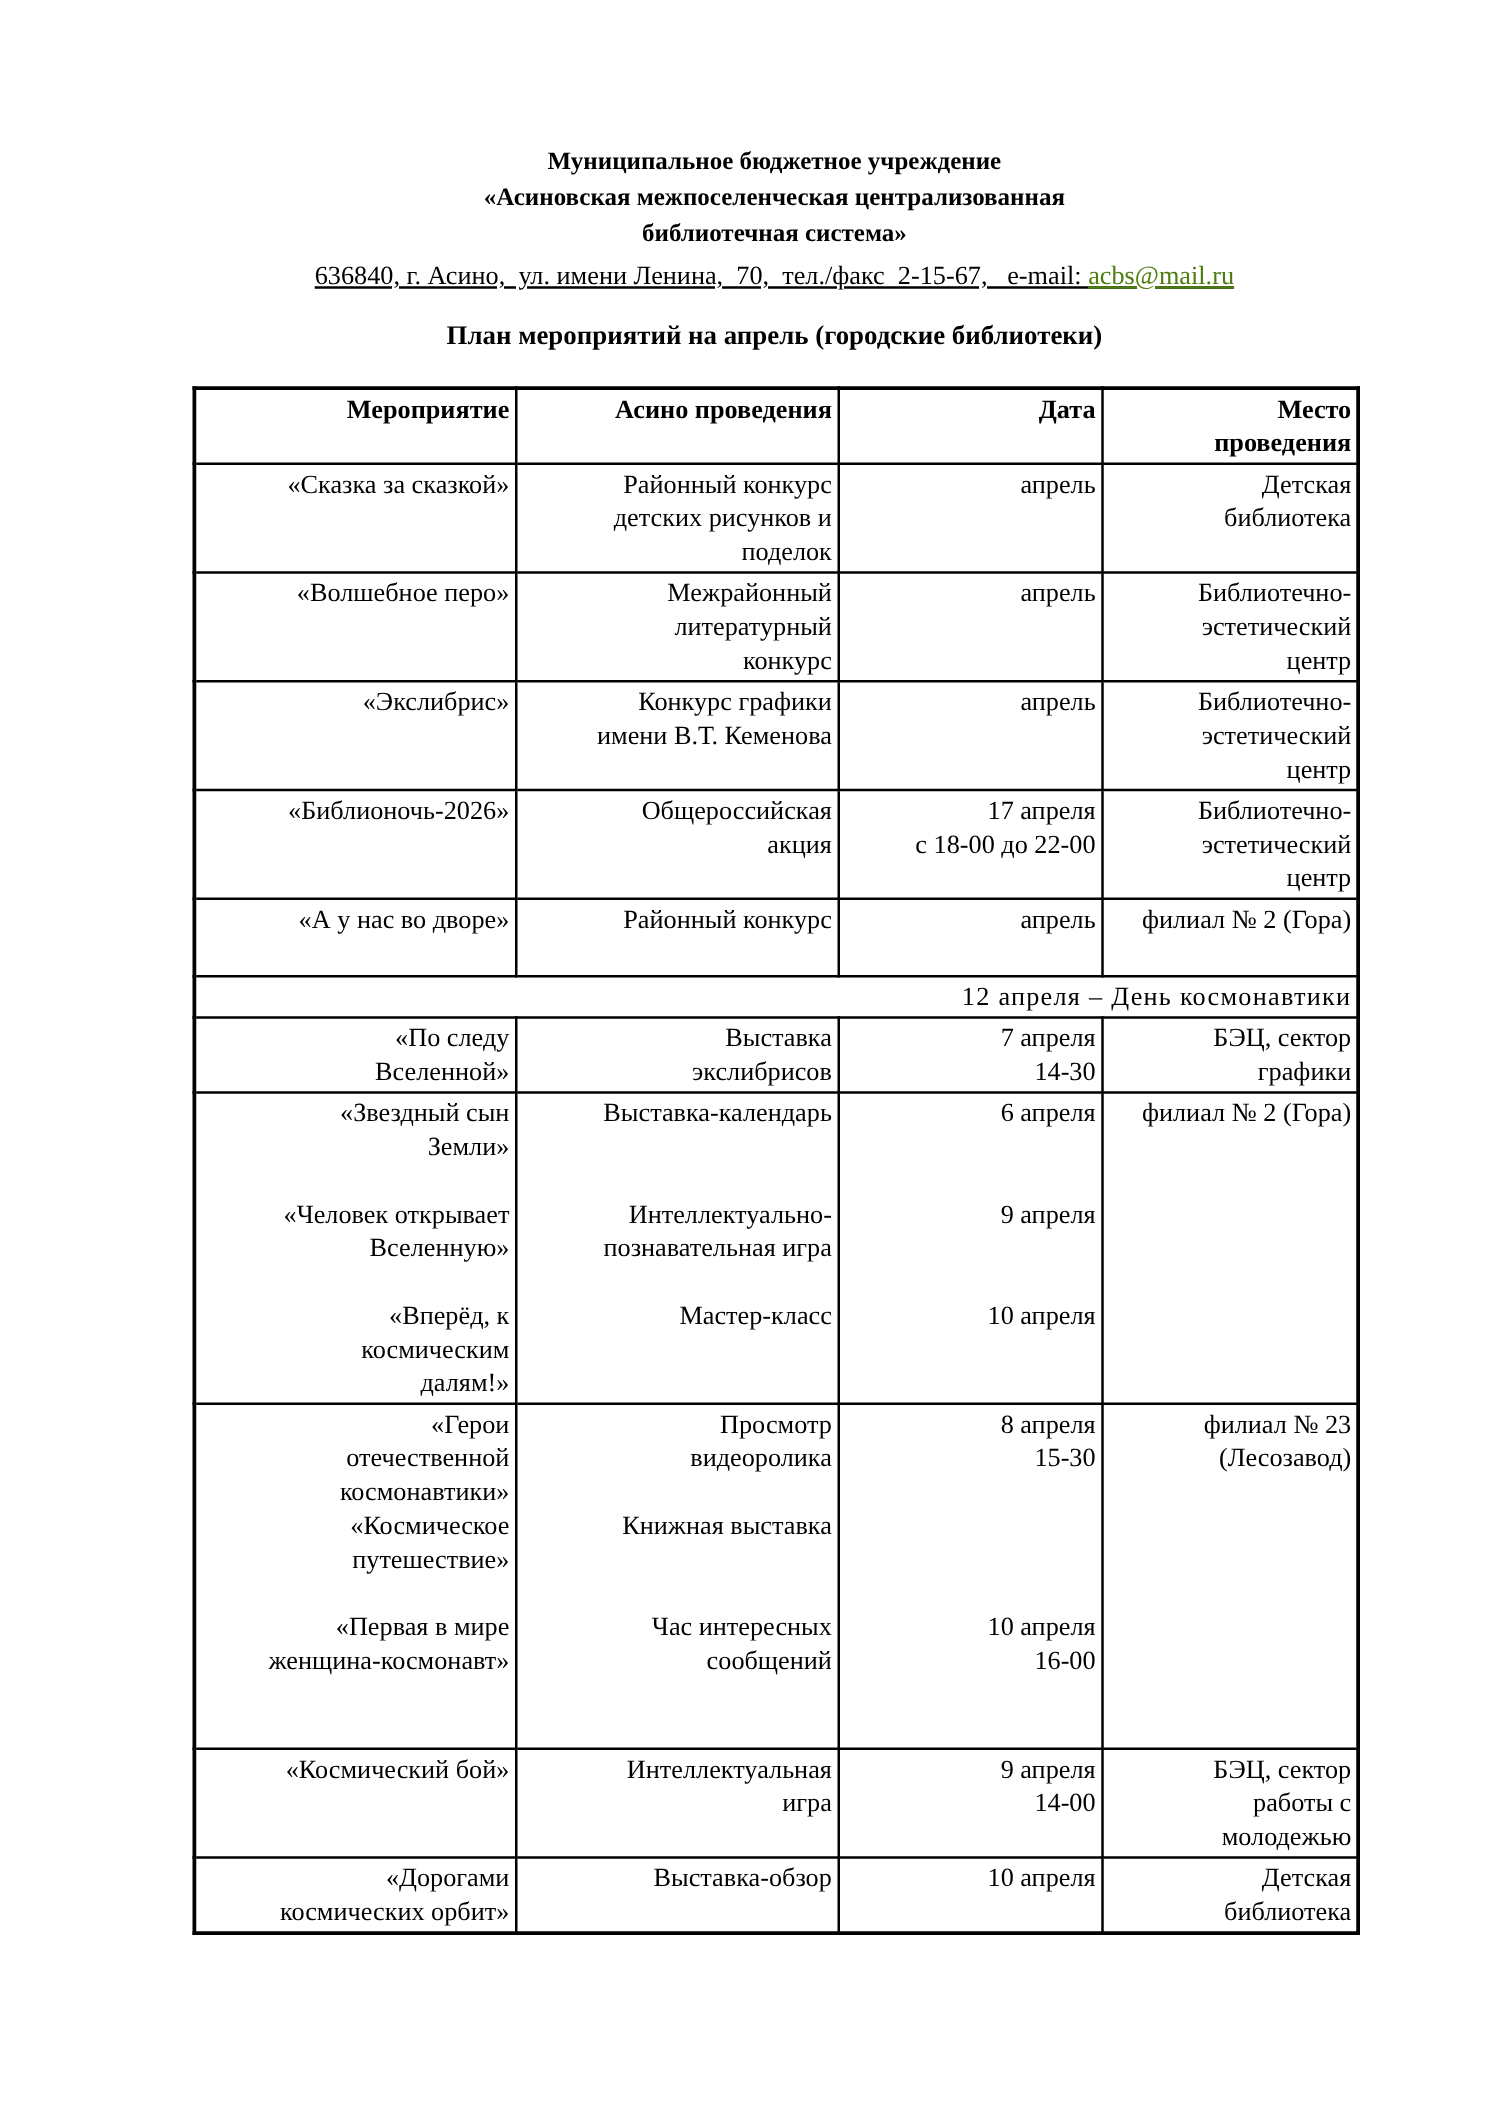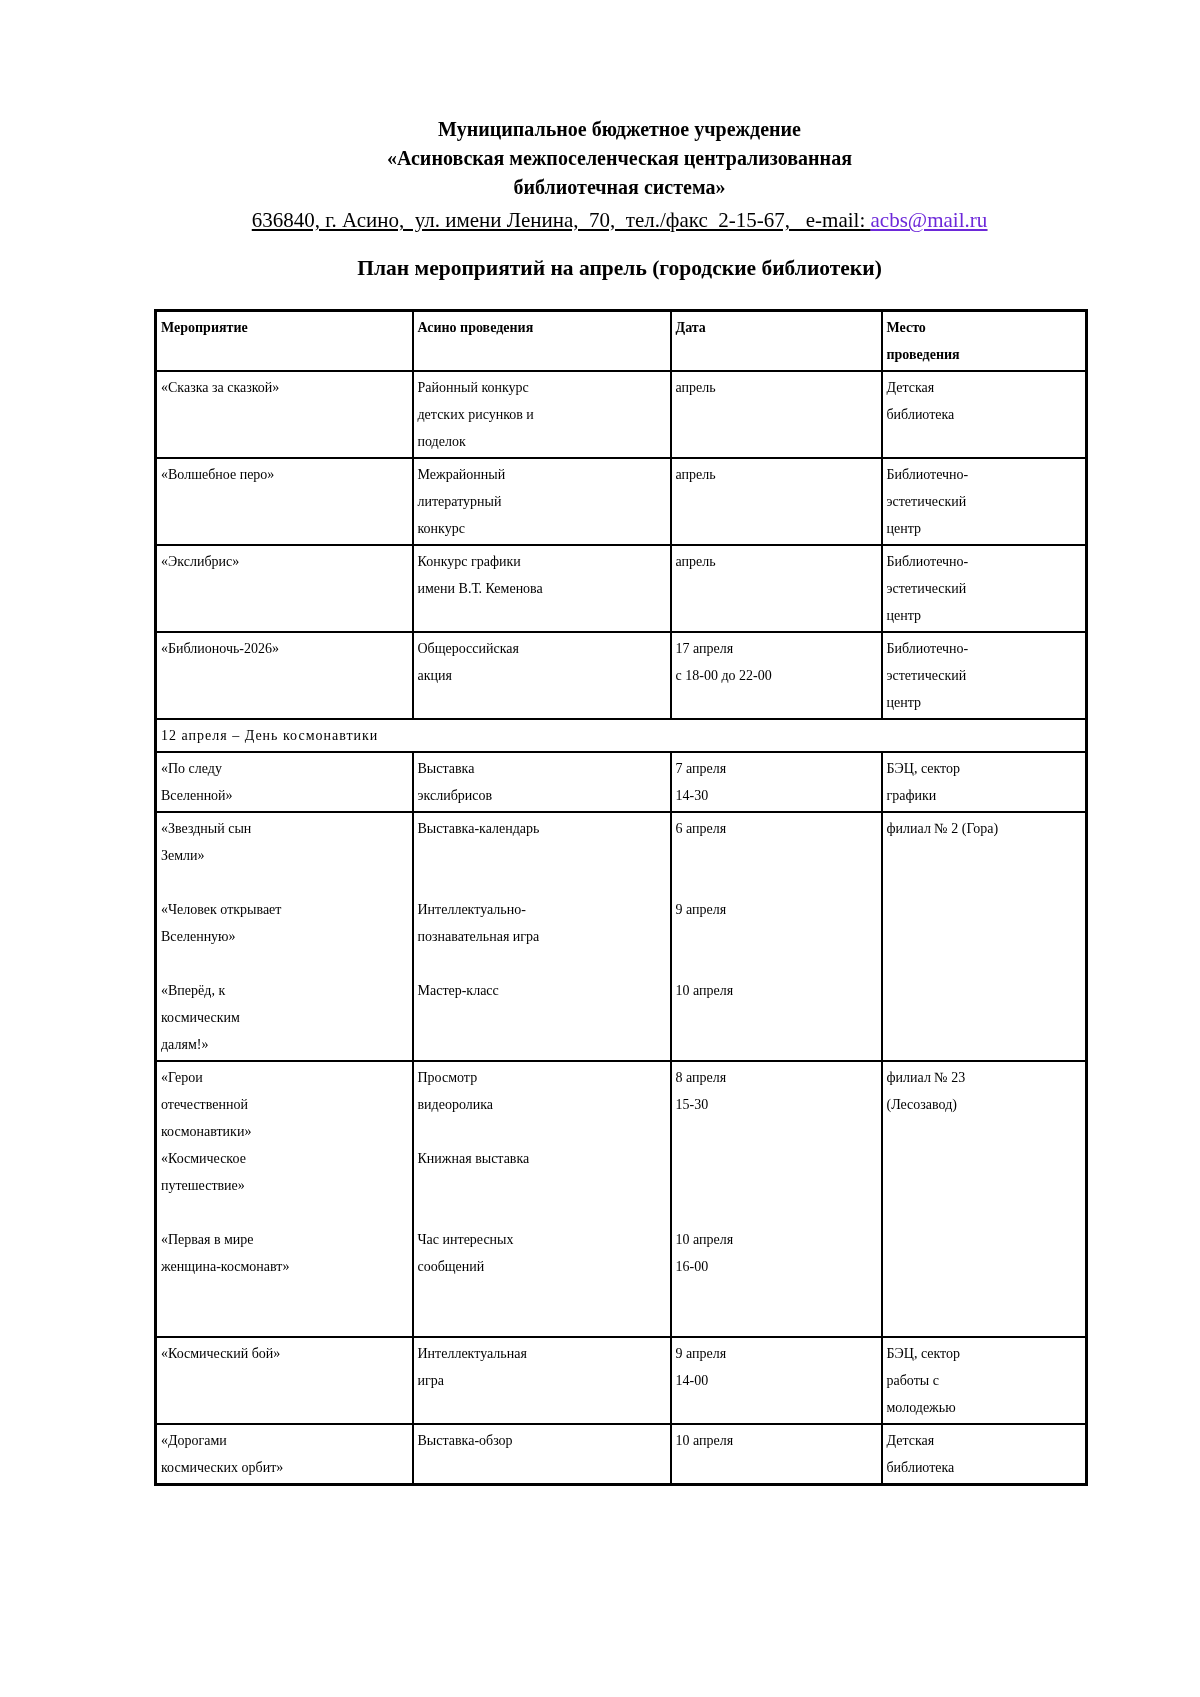--- a/index.html
+++ b/index.html
@@ -28,21 +28,21 @@
   }
   .address-line {
     text-align: center;
     font-size: 21px;
     line-height: 28px;
     margin-top: 4px;
     text-decoration: underline;
     white-space: pre;
   }
   .address-line a.email {
-    color: #6d28d9;
+    color: #4d7c0f;
     text-decoration: underline;
     cursor: pointer;
   }
   .doc-title {
     text-align: center;
     font-weight: bold;
     font-size: 21.5px;
     line-height: 29px;
     margin-top: 20px;
   }
@@ -51,22 +51,22 @@
     table-layout: fixed;
     width: 931px;
     margin-top: 26px;
     border: 3px solid #000;
   }
   table.events th,
   table.events td {
     border: 2px solid #000;
     box-sizing: border-box;
     vertical-align: top;
-    text-align: left;
-    font-size: 14px;
+    text-align: right;
+    font-size: 21px;
     line-height: 27px;
     padding: 2px 4px;
     white-space: pre-line;
     overflow: hidden;
   }
   table.events th { font-weight: bold; }
   tr.hdr  > * { height: 59px; }
   tr.h83  > * { height: 83px; }
   tr.h85  > * { height: 85px; }
   tr.h62  > * { height: 62px; }
@@ -144,20 +144,26 @@
       <tr class="h85">
         <td>«Библионочь-2026»</td>
         <td>Общероссийская
 акция</td>
         <td>17 апреля
 с 18-00 до 22-00</td>
         <td>Библиотечно-
 эстетический
 центр</td>
       </tr>
+      <tr class="h62">
+        <td>«А у нас во дворе»</td>
+        <td>Районный конкурс</td>
+        <td>апрель</td>
+        <td>филиал № 2 (Гора)</td>
+      </tr>
       <tr class="h32 section-row">
         <td colspan="4">12 апреля – День космонавтики</td>
       </tr>
       <tr class="h54">
         <td>«По следу
 Вселенной»</td>
         <td>Выставка
 экслибрисов</td>
         <td>7 апреля
 14-30</td>

